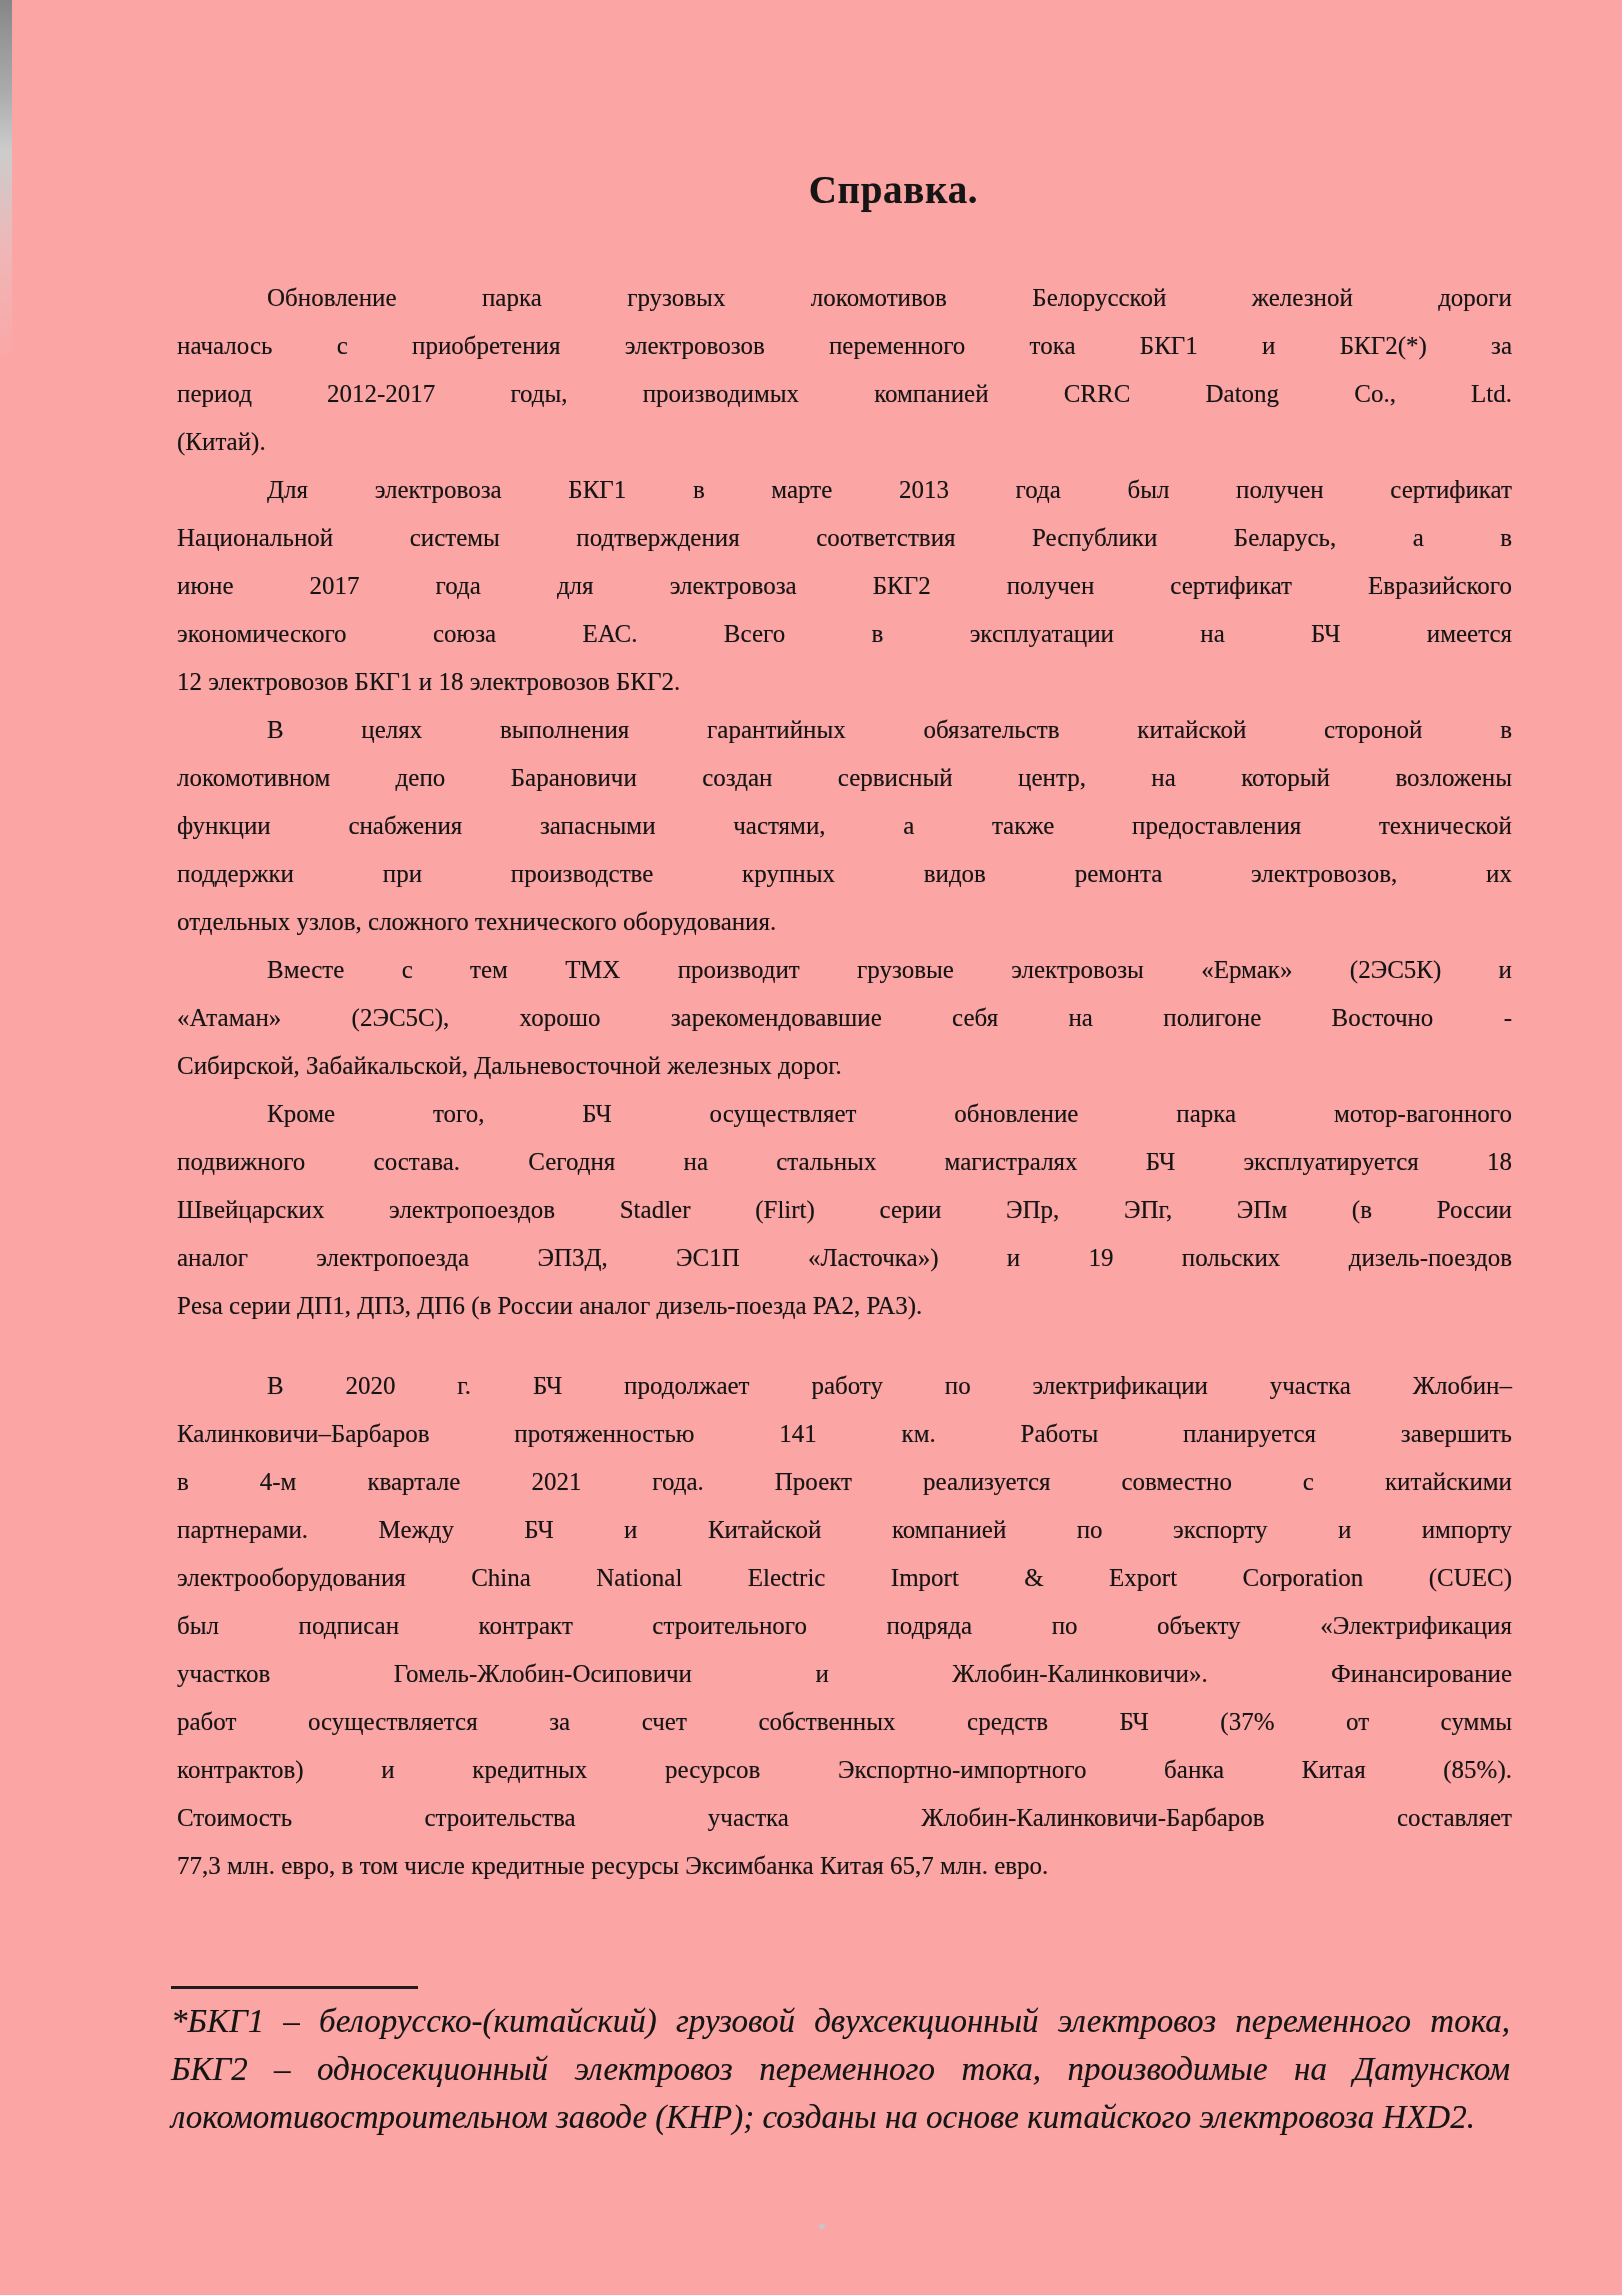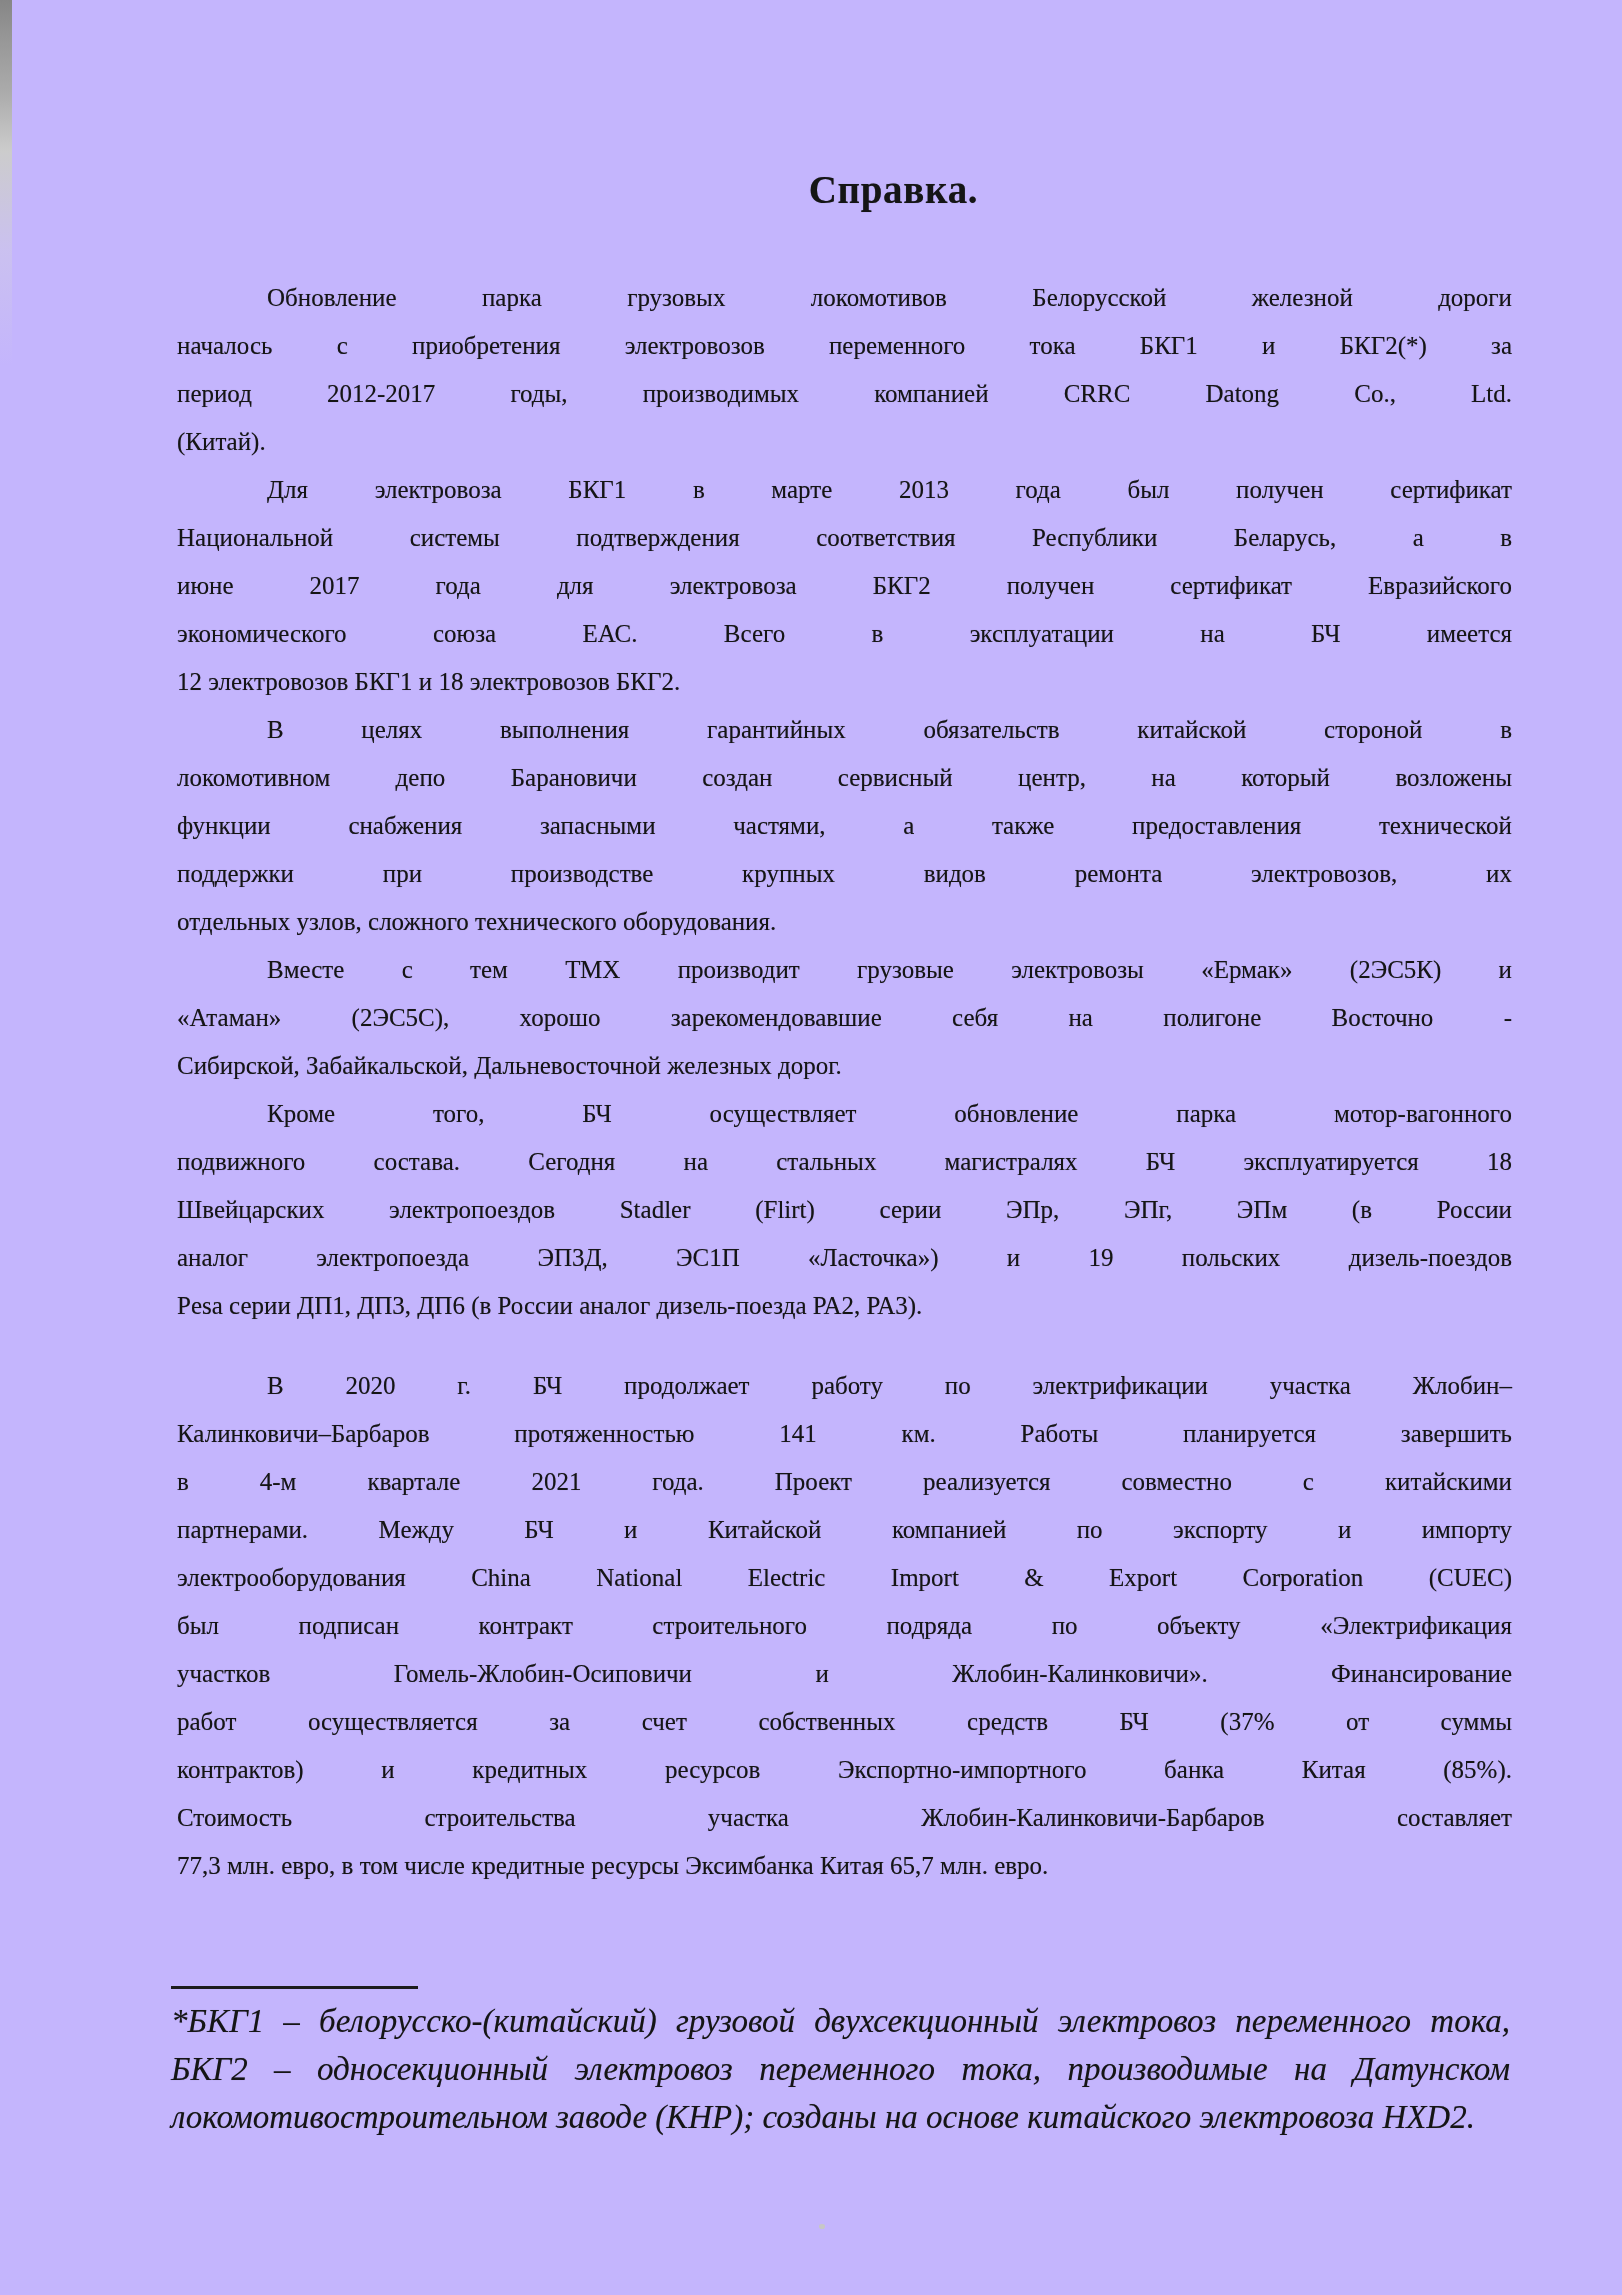--- a/index.html
+++ b/index.html
@@ -4,21 +4,21 @@
 <style>
   html, body { margin: 0; padding: 0; }
   body {
     width: 1623px; height: 2295px;
     background: #ffffff;
     font-family: "Liberation Serif", "DejaVu Serif", serif;
   }
   .page {
     position: relative;
     width: 1623px; height: 2295px;
-    background: #c4b5fd;
+    background: #fca5a5;
     color: #151515;
     overflow: hidden;
   }
   
   .scan-edge {
     position: absolute; left: 0; top: 0;
     width: 11.8px; height: 366px;
     background: linear-gradient(180deg,
       #868686 0px, #979797 39px, #ababab 92px,
       #cccccc 151px, rgba(215,215,215,0.35) 249px,

